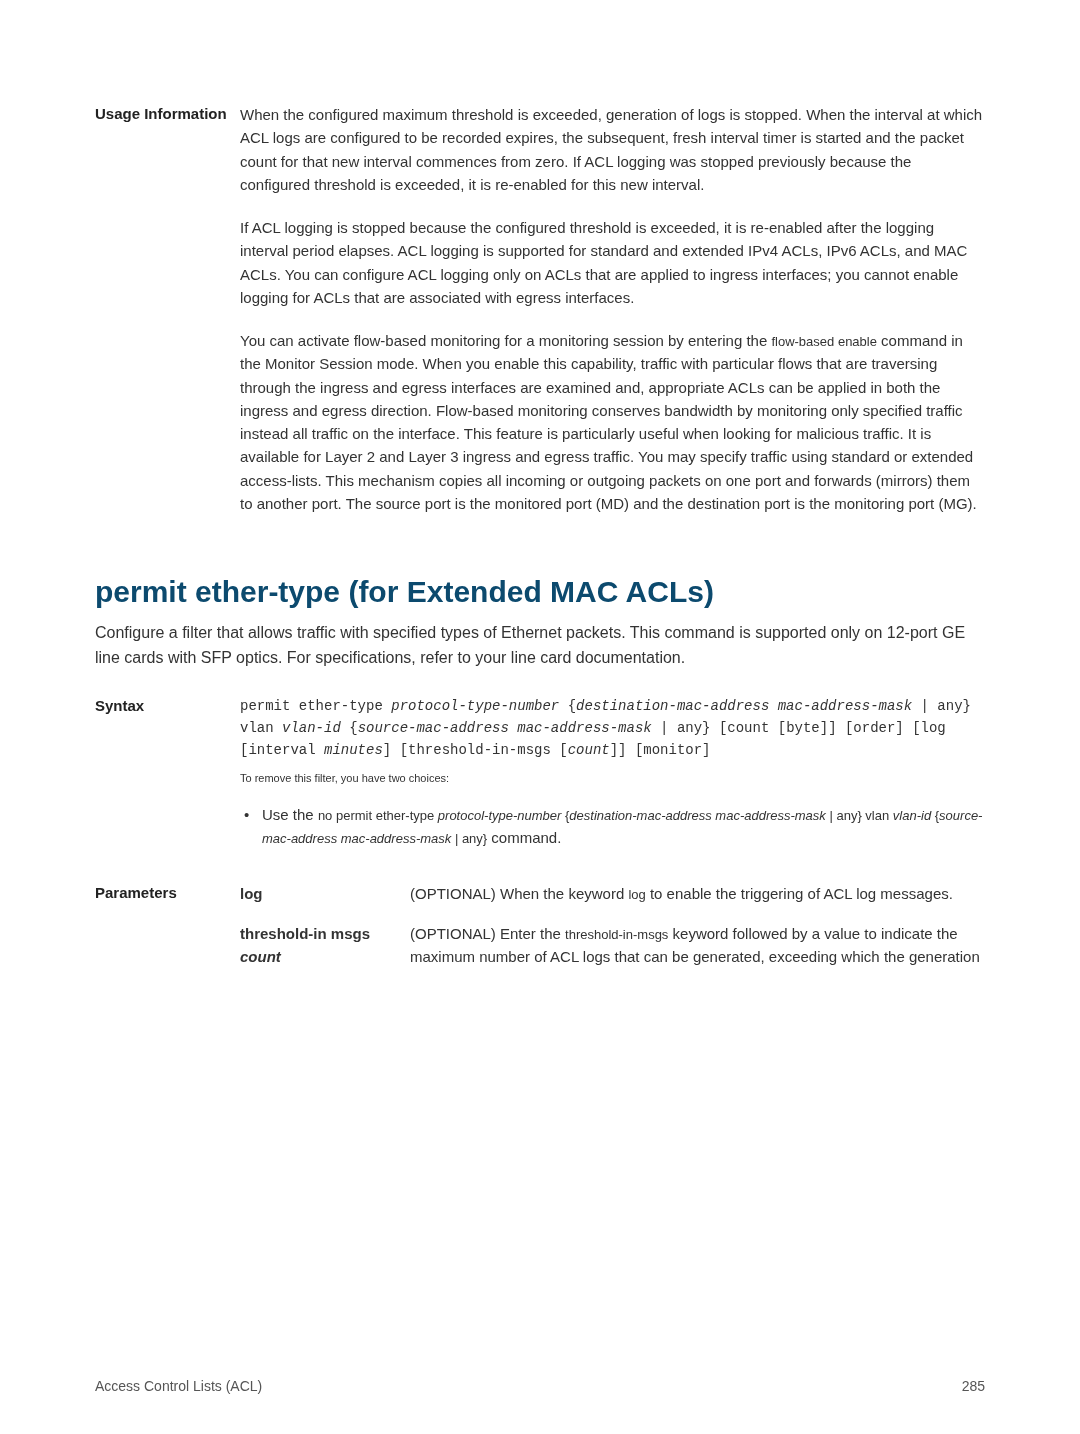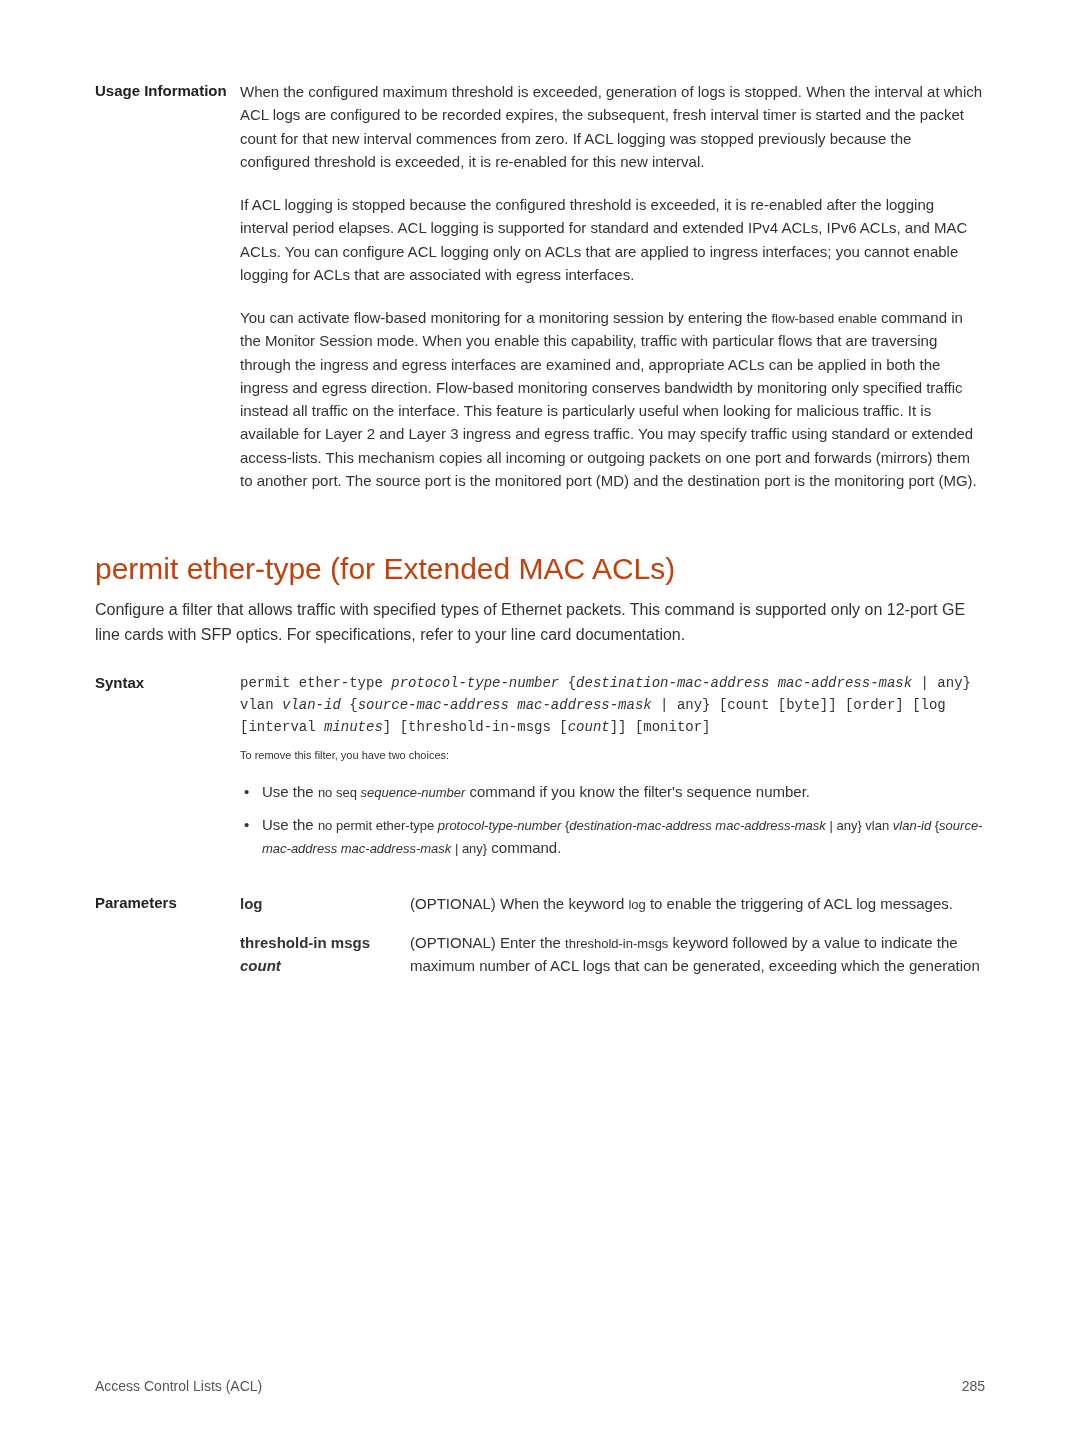--- a/index.html
+++ b/index.html
@@ -12,20 +12,21 @@
     background: #fff;
     color: #333;
     width: 1080px;
     height: 1434px;
     padding: 80px 95px 40px 95px;
     position: relative;
   }
   .section-row {
     display: flex;
     margin-bottom: 22px;
+    margin-top: 23px;
   }
   .label-col {
     width: 145px;
     flex-shrink: 0;
     font-weight: 600;
     font-size: 15px;
     color: #222;
     line-height: 1.5;
   }
   .content-col {
@@ -42,22 +43,22 @@
   }
   code, .mono {
     font-family: Liberation Sans, sans-serif;
     font-size: 13px;
   }
   .italic {
     font-style: italic;
   }
   h2.heading {
     font-size: 30px;
-    font-weight: 400;
-    color: #c2410c;
+    font-weight: 700;
+    color: #0c4a6e;
     margin-top: 60px;
     margin-bottom: 12px;
   }
   .intro {
     font-size: 16px;
     color: #333;
     line-height: 1.55;
     margin-bottom: 24px;
   }
   .syntax-block {
@@ -133,21 +134,20 @@
 
 <h2 class="heading">permit ether-type (for Extended MAC ACLs)</h2>
 <p class="intro">Configure a filter that allows traffic with specified types of Ethernet packets. This command is supported only on 12-port GE line cards with SFP optics. For specifications, refer to your line card documentation.</p>
 
 <div class="section-row">
   <div class="label-col">Syntax</div>
   <div class="content-col">
     <div class="syntax-block"><span>permit ether-type </span><span class="italic">protocol-type-number</span><span> {</span><span class="italic">destination-mac-address mac-address-mask</span><span> | any} vlan </span><span class="italic">vlan-id</span><span> {</span><span class="italic">source-mac-address mac-address-mask</span><span> | any} [count [byte]] [order] [log [interval </span><span class="italic">minutes</span><span>] [threshold-in-msgs [</span><span class="italic">count</span><span>]] [monitor]</span></div>
     <div class="syntax-note">To remove this filter, you have two choices:</div>
     <ul class="bullets">
-      <li><span>Use the </span><span class="mono">no seq </span><span class="mono italic">sequence-number</span><span> command if you know the filter's sequence number.</span></li>
       <li><span>Use the </span><span class="mono">no permit ether-type </span><span class="mono italic">protocol-type-number</span><span class="mono"> {</span><span class="mono italic">destination-mac-address mac-address-mask</span><span class="mono"> | any} vlan </span><span class="mono italic">vlan-id</span><span class="mono"> {</span><span class="mono italic">source-mac-address mac-address-mask</span><span class="mono"> | any}</span><span> command.</span></li>
     </ul>
   </div>
 </div>
 
 <div class="section-row">
   <div class="label-col">Parameters</div>
   <div class="content-col">
     <div class="param-row">
       <div class="param-name">log</div>

